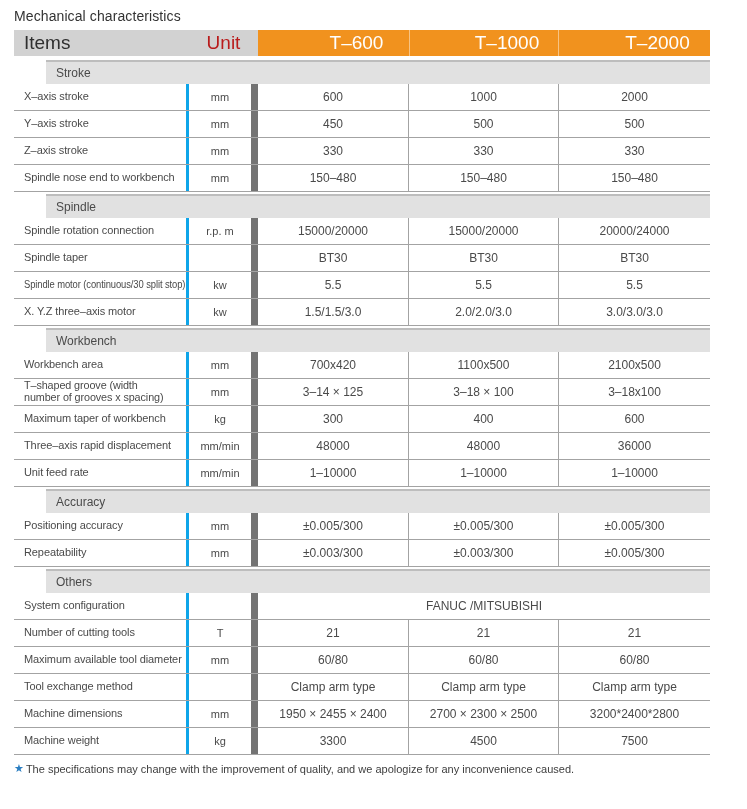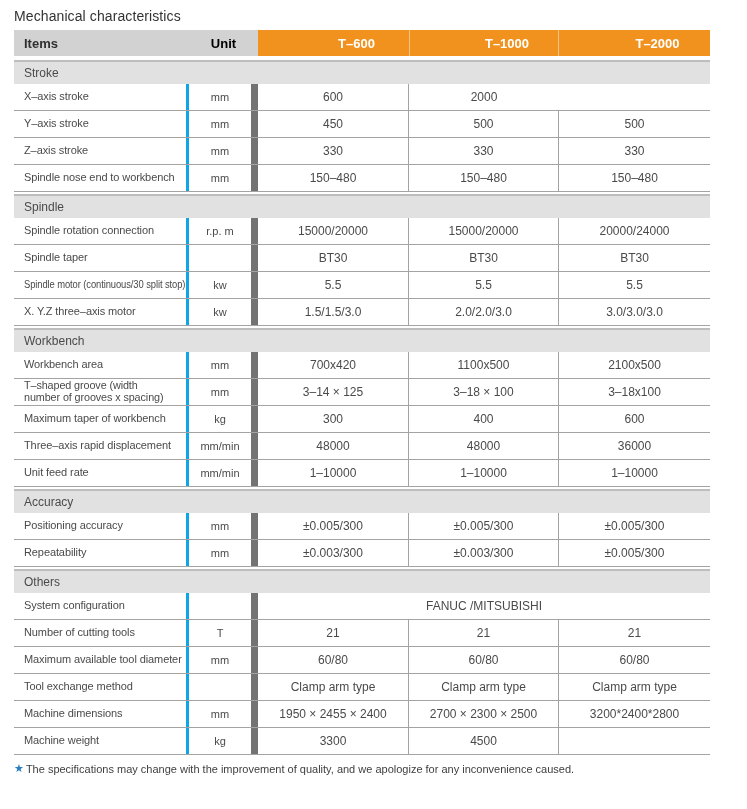--- a/index.html
+++ b/index.html
@@ -16,34 +16,34 @@
   }
   .spec-table { width:696px; }
   .grid-row {
     display:grid;
     grid-template-columns:175px 69px 151px 150px 151px;
   }
   
   .header-row { height:26px; margin-bottom:4px; }
   .hcell {
     display:flex; align-items:center; justify-content:center;
-    font-size:13px; font-weight:bold;
+    font-size:19px; font-weight:normal;
   }
   .hcell.h-items {
     background:#d2d2d2; color:#2f2f2f;
     justify-content:flex-start; padding-left:10px;
   }
-  .hcell.h-unit { background:#d2d2d2; color:#000000; }
+  .hcell.h-unit { background:#d2d2d2; color:#b91c1c; }
   .hcell.h-model { background:#f1921e; color:#ffffff;padding-left:46px; }
   .hcell.h-model.mid { border-left:1px solid rgba(255,255,255,0.45); border-right:1px solid rgba(255,255,255,0.45); }
   
   .section-bar {
     height:24px; margin-top:2px;
     background:#e1e1e1; border-top:2px solid #bdbdbd;
-    display:flex; align-items:center; padding-left:10px;
+    display:flex; align-items:center; padding-left:10px;margin-left:32px;
   }
   .section-label { font-size:12px; color:#4a4a4a; }
   
   .row { height:27px; border-bottom:1px solid #a3a3a3; }
   .cell {
     display:flex; align-items:center; justify-content:center;
     font-size:12px; color:#4a4a4a; overflow:hidden;
   }
   .cell.item {
     justify-content:flex-start; padding-left:10px;
@@ -80,20 +80,21 @@
     <div id="table-body">
         <div class="section-bar">
           <div class="section-label">Stroke</div>
         </div>
         <div class="grid-row row">
           <div class="cell item">
             <div class="txt">X–axis stroke</div>
           </div>
           <div class="cell unit">mm</div>
           <div class="cell value">600</div>
+          <div class="cell value">1000</div>
           <div class="cell value last">2000</div>
         </div>
         <div class="grid-row row">
           <div class="cell item">
             <div class="txt">Y–axis stroke</div>
           </div>
           <div class="cell unit">mm</div>
           <div class="cell value">450</div>
           <div class="cell value">500</div>
           <div class="cell value last">500</div>
@@ -271,20 +272,21 @@
           <div class="cell value">2700 × 2300 × 2500</div>
           <div class="cell value last">3200*2400*2800</div>
         </div>
         <div class="grid-row row">
           <div class="cell item">
             <div class="txt">Machine weight</div>
           </div>
           <div class="cell unit">kg</div>
           <div class="cell value">3300</div>
           <div class="cell value">4500</div>
+          <div class="cell value last">7500</div>
         </div>
       </div>
   </div>
 
   <div class="footnote">
     <span class="star">★</span>
     <span>The specifications may change with the improvement of quality, and we apologize for any inconvenience caused.</span>
   </div>
 </div>
 

